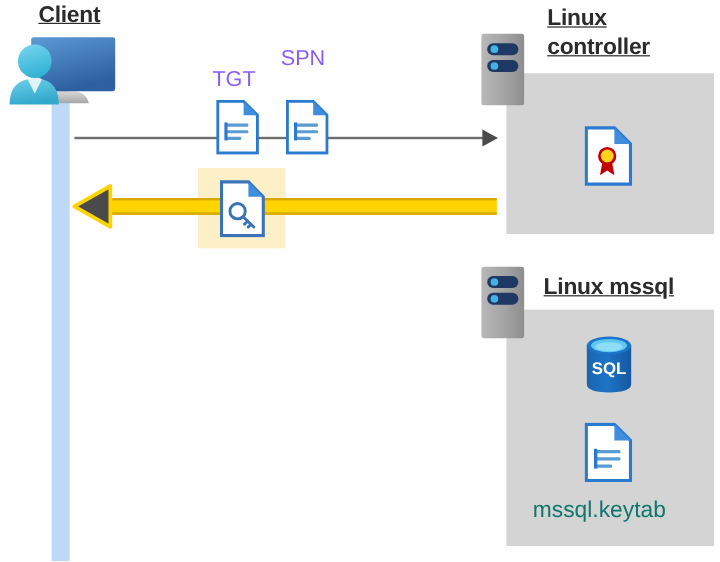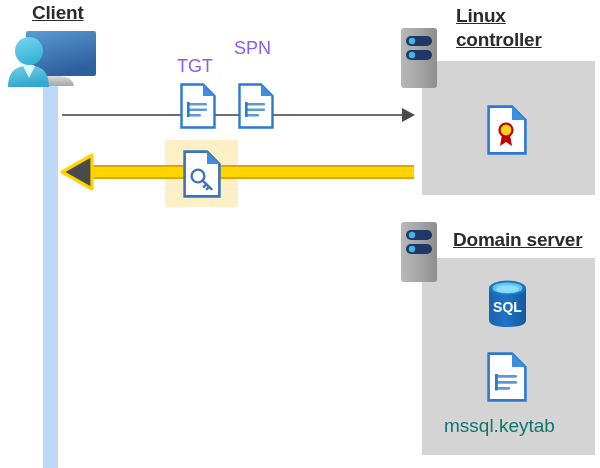--- a/index.html
+++ b/index.html
@@ -218,21 +218,21 @@
     <svg width="40" height="50" viewBox="0 0 40 50" xmlns="http://www.w3.org/2000/svg">
       <path d="M1.6 1.6 H25 L38.4 15 V48.4 H1.6 Z" fill="#ffffff" stroke="#2a7ad2" stroke-width="2.6"></path>
       <path d="M25 1.6 L38.4 15 H25 Z" fill="#3f8ede"></path>
       <path d="M15.5 27 L13 41 L19 37 L25 41 L22.5 27 Z" fill="#c00000"></path>
       <circle cx="19" cy="25" r="7.6" fill="#c00000"></circle>
       <circle cx="19" cy="25" r="5.4" fill="#ffd21e"></circle>
     </svg>
   </div>
 
   <div class="abs gray-panel" id="linux-panel"></div>
-  <div class="abs title-bold" id="linux-title">Domain server</div>
+  <div class="abs title-bold" id="linux-title">Linux mssql</div>
   <div class="abs server-icon" id="linux-server">
     <svg width="36" height="60" viewBox="0 0 36 60" xmlns="http://www.w3.org/2000/svg">
       <rect x="0" y="0" width="36" height="60" rx="3" fill="url(#srvGrad1)"></rect>
       <rect x="5" y="8" width="26" height="10" rx="5" fill="#1f3864"></rect>
       <circle cx="11" cy="13" r="3.2" fill="#41b6e6"></circle>
       <rect x="5" y="22" width="26" height="10" rx="5" fill="#1f3864"></rect>
       <circle cx="11" cy="27" r="3.2" fill="#41b6e6"></circle>
     </svg>
   </div>
 

